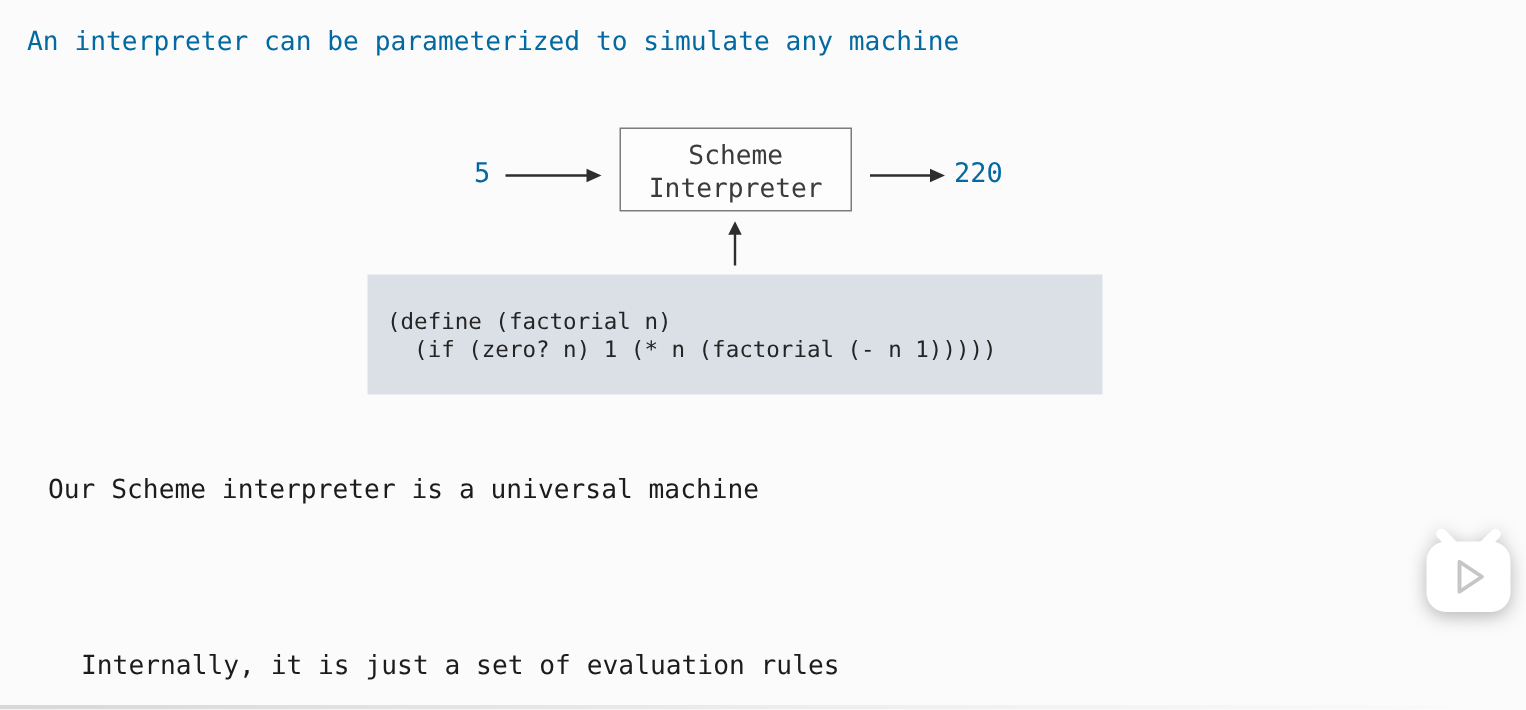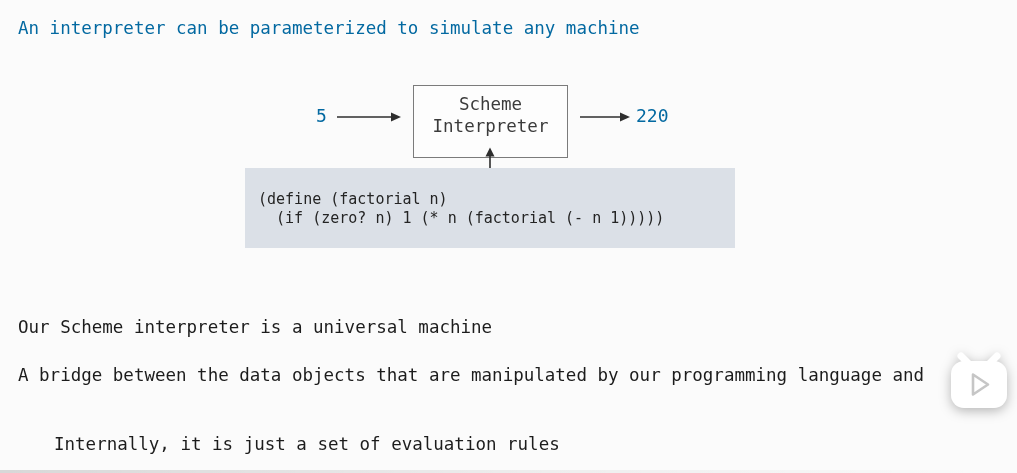--- a/index.html
+++ b/index.html
@@ -29,45 +29,45 @@
     font-size: 18px; line-height: 22px;
   }
   .dg-input  { left: 316px; }
   .dg-output { left: 636px; }
   .arrow { position: absolute; }
   .arrow-in  { left: 336px; top: 109px; }
   .arrow-out { left: 579px; top: 109px; }
   .arrow-up  { left: 482px; top: 147px; }
   .machine-box {
     position: absolute; left: 413px; top: 85px;
-    width: 155px; height: 73px;
+    width: 155px; height: 56px;
     box-sizing: border-box;
     border: 1px solid #7b7b7b;
     background: #fdfdfd;
     text-align: center;
     padding-top: 7px;
     font-size: 17.5px; line-height: 22px;
     color: #3b3b3b;
   }
   
   .code-block {
-    position: absolute; left: 245px; top: 168px;
+    position: absolute; left: 245px; top: 183px;
     width: 490px; height: 80px;
     box-sizing: border-box;
     padding: 22px 0 0 13px;
   }
   .code-line {
     font-size: 15px; line-height: 19px;
     color: #242424;
     white-space: pre;
   }
   
   .para { position: absolute; left: 18px; }
   .para .line { font-size: 17.5px; line-height: 22px; color: #1c1c1c; white-space: pre; }
-  .para-1 { top: 316px; }
+  .para-1 { top: 316px; margin-left: 14px; }
   .para-2 { top: 364px; }
   .para-3 { top: 433px; margin-left: 36px; }
   
   .pip {
     position: absolute; left: 944px; top: 348px;
     width: 70px; height: 66px;
     cursor: pointer;
     z-index: 5;
   }
   .pip svg { filter: drop-shadow(0 3px 6px rgba(0,0,0,0.28)); }
@@ -112,21 +112,20 @@
   <div class="code-block" style="background-color:#dbe0e7">
     <div class="code-line">(define (factorial n)</div>
     <div class="code-line">  (if (zero? n) 1 (* n (factorial (- n 1)))))</div>
   </div>
 
   <div class="para para-1">
     <div class="line">Our Scheme interpreter is a universal machine</div>
   </div>
 
   <div class="para para-2">
-    <div class="line">A bridge between the data objects that are manipulated by our programming language and</div>
   </div>
 
   <div class="para para-3">
     <div class="line">Internally, it is just a set of evaluation rules</div>
   </div>
 
   <div class="pip">
     <svg width="70" height="66" viewBox="0 0 70 66">
 
       <line x1="17" y1="8" x2="26" y2="17" stroke="#ffffff" stroke-width="7" stroke-linecap="round"></line>

